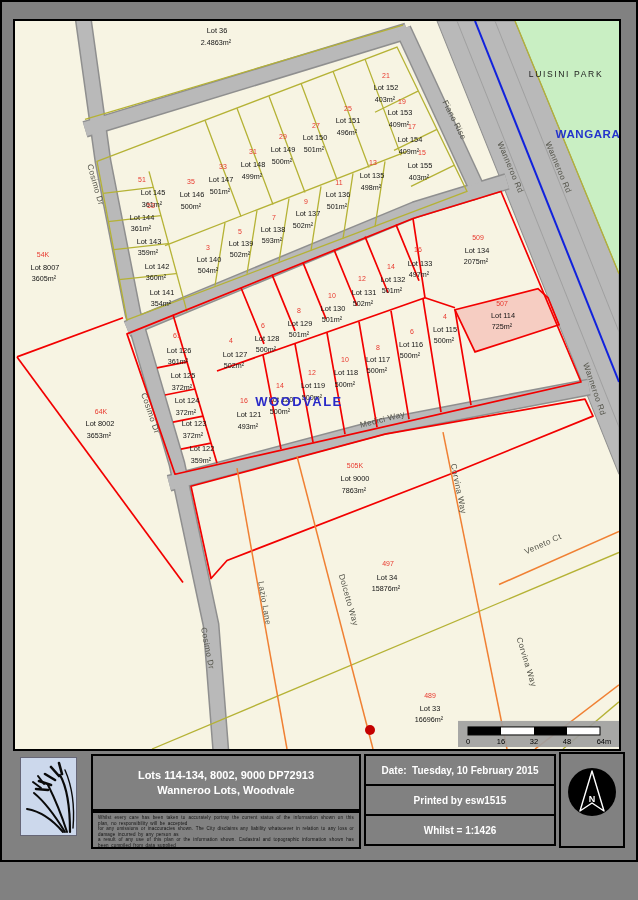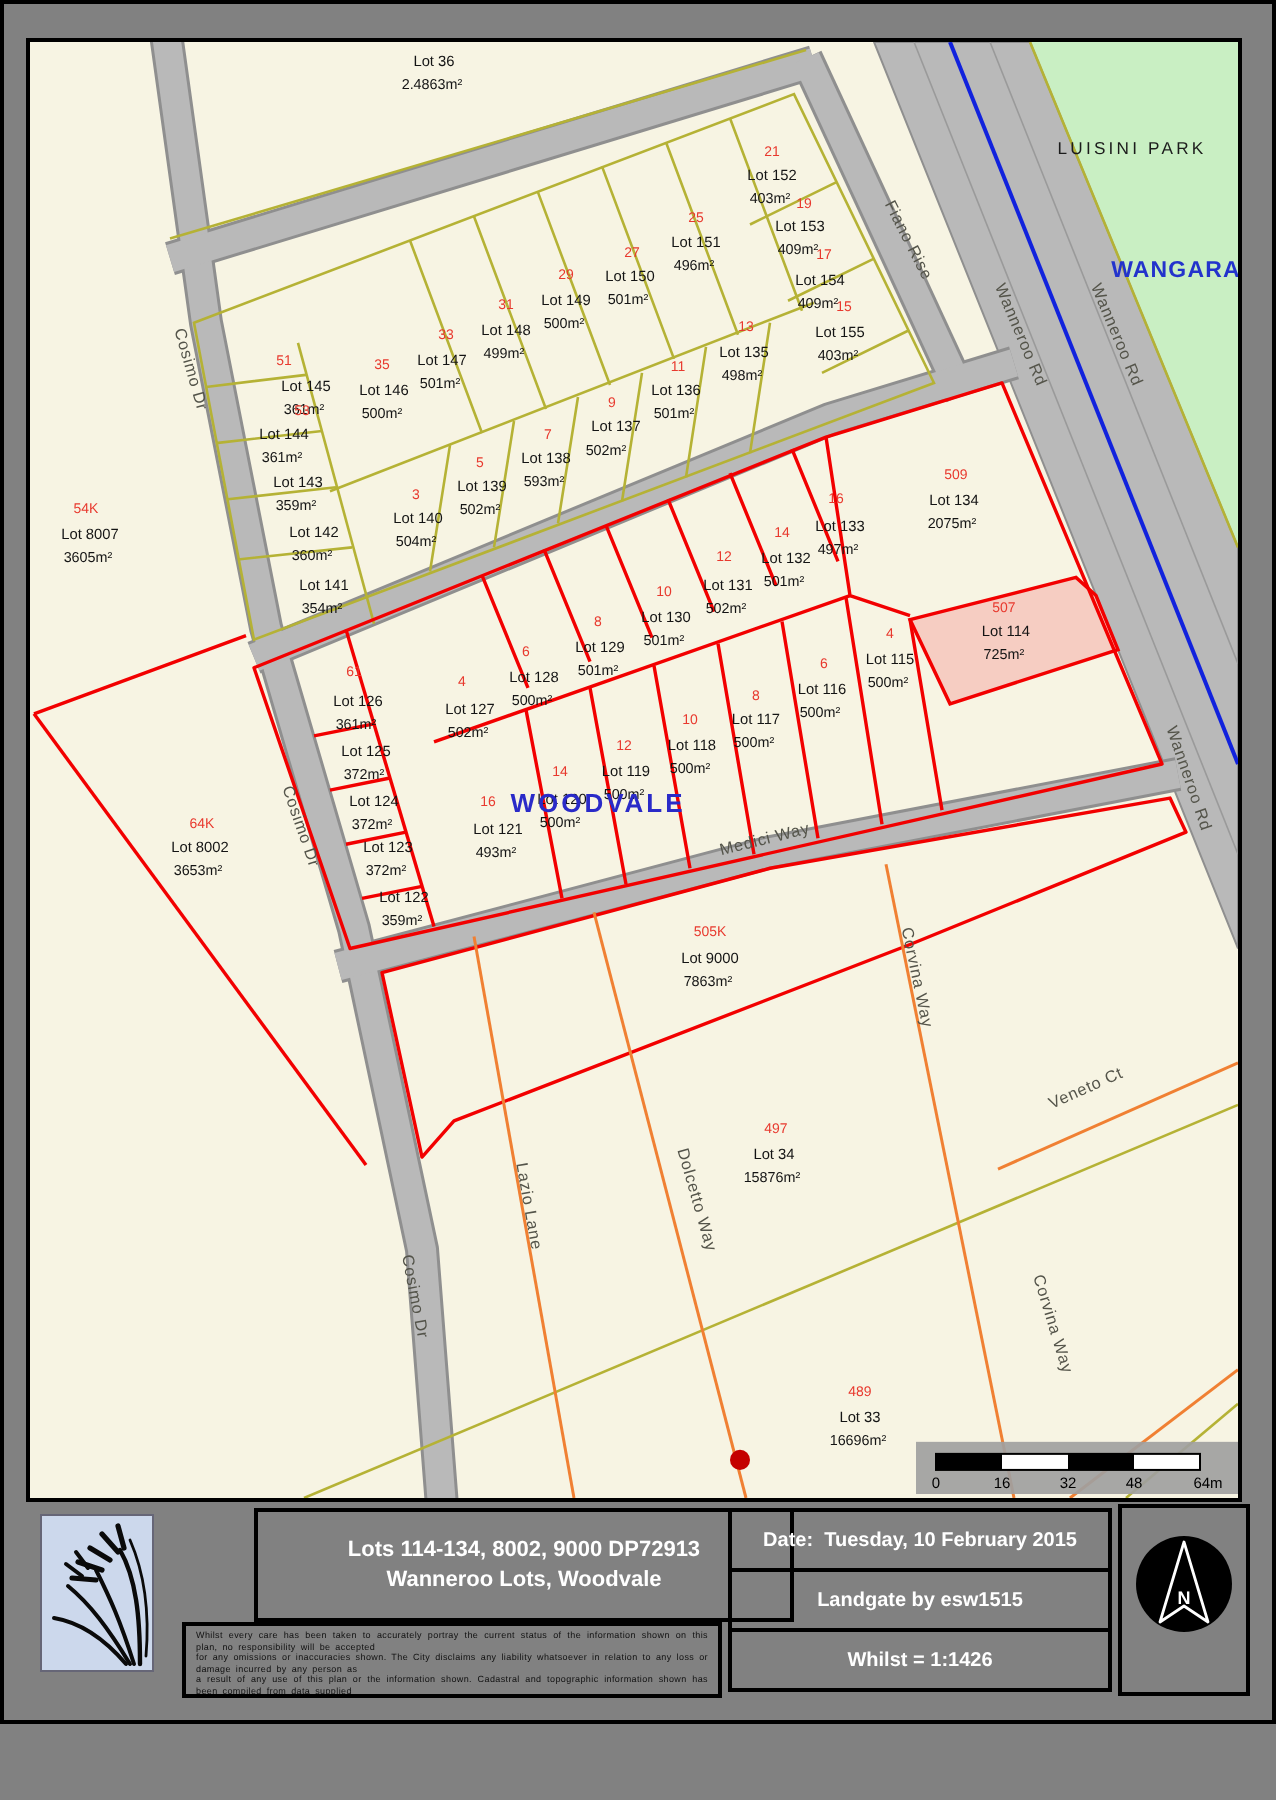--- a/index.html
+++ b/index.html
@@ -26,21 +26,21 @@
   .tarmac{stroke:#b9b9b9;stroke-width:14;fill:none;stroke-linejoin:round;stroke-linecap:butt;}
   .yellow-line{stroke:#b5b235;stroke-width:1.3;fill:none;}
   .red-line{stroke:#f20000;stroke-width:1.7;fill:none;stroke-linejoin:round;}
   .orange-line{stroke:#f08033;stroke-width:1.5;fill:none;}
 
   
   .logo-box{position:absolute;left:20px;top:757px;width:57px;height:79px;background:#ccd8ec;
     border:1px solid #667;box-sizing:border-box;}
   .title-box{position:absolute;left:91px;top:754px;width:270px;height:57px;border:2px solid #000;
     box-sizing:border-box;display:flex;flex-direction:column;justify-content:center;align-items:center;
-    color:#fff;font-size:11px;font-weight:bold;text-align:right;line-height:15px;margin-left:36px;}
+    color:#fff;font-size:11px;font-weight:bold;text-align:right;line-height:15px;}
   .note-box{position:absolute;left:91px;top:811px;width:270px;height:38px;border:2px solid #000;
     box-sizing:border-box;padding:2px 5px;overflow:hidden;}
   .note-box div{font-size:4.5px;line-height:5.6px;color:#111;text-align:justify;
     letter-spacing:.2px;word-spacing:1px;}
   .meta-box{position:absolute;left:364px;top:754px;width:192px;}
   .meta-row{height:32px;border:2px solid #000;box-sizing:border-box;margin-top:-2px;
     color:#fff;font-size:10px;font-weight:bold;text-align:center;line-height:29px;
     white-space:pre;overflow:hidden;}
   .meta-row:first-child{margin-top:0;}
   .north-box{position:absolute;left:559px;top:752px;width:66px;height:96px;border:2px solid #000;
@@ -314,21 +314,21 @@
 
   <div class="note-box">
     <div>Whilst every care has been taken to accurately portray the current status of the information shown on this plan, no responsibility will be accepted</div>
     <div>for any omissions or inaccuracies shown. The City disclaims any liability whatsoever in relation to any loss or damage incurred by any person as</div>
     <div>a result of any use of this plan or the information shown. Cadastral and topographic information shown has been compiled from data supplied</div>
     <div>by Landgate and other sources. © This document is protected by copyright.</div>
   </div>
 
   <div class="meta-box">
     <div class="meta-row">Date:  Tuesday, 10 February 2015</div>
-    <div class="meta-row">Landgate by esw1515</div>
+    <div class="meta-row">Printed by esw1515</div>
     <div class="meta-row">Whilst = 1:1426</div>
   </div>
 
   <div class="north-box">
     <svg viewBox="0 0 62 92" width="62" height="92">
       <circle cx="31" cy="38" r="24" fill="#000"></circle>
       <polygon points="31,17 43,57 31,49 19,57" fill="#000" stroke="#fff" stroke-width="1.4" stroke-linejoin="round"></polygon>
       <text x="31" y="48" text-anchor="middle" font-size="9" fill="#ffffff" font-weight="bold">N</text>
     </svg>
   </div>

